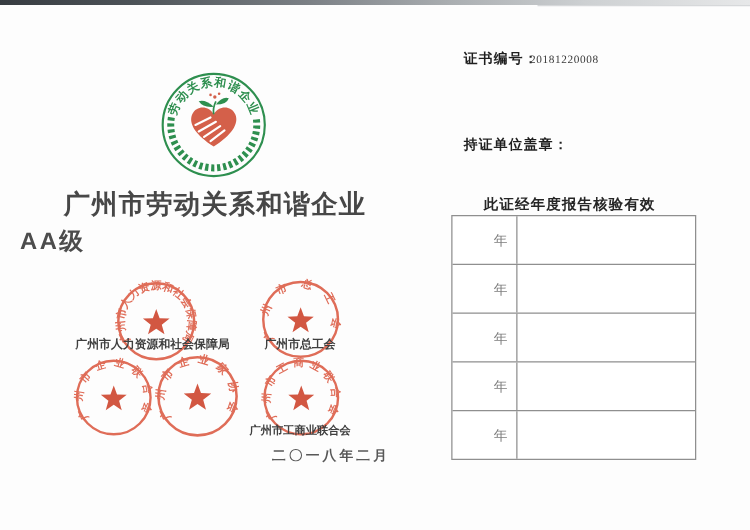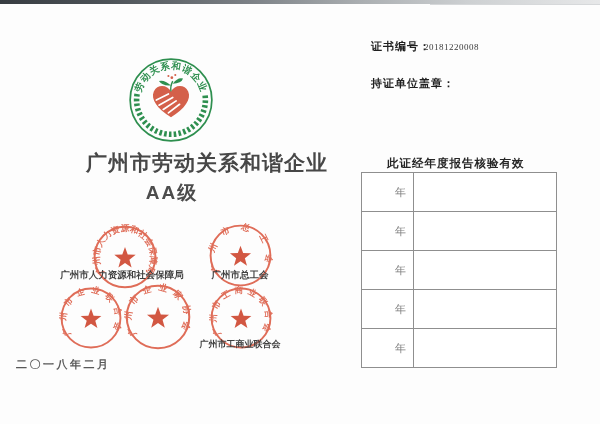--- a/index.html
+++ b/index.html
@@ -8,23 +8,23 @@
   .page { position:relative; width:600px; height:424px; background:#fdfdfd; }
 
   
   .scan-edge { position:absolute; left:0; top:0; width:600px; height:4px;
     background:linear-gradient(90deg,#373c41 0%,#4d5358 18%,#7d8287 42%,#aaaeb1 60%,#cdd0d2 78%,#e7e8e9 100%);
   }
   .scan-edge2 { position:absolute; left:430px; top:4px; width:170px; height:1px; background:#d6d8da; }
 
   
   .emblem { position:absolute; left:128px; top:57px; width:86px; height:86px; }
-  .title1 { position:absolute; left:16px; top:149px; width:312px; text-align:right;
+  .title1 { position:absolute; left:16px; top:149px; width:312px; text-align:center;
     font-size:21px; font-weight:bold; color:#474747; letter-spacing:1px; }
-  .title2 { position:absolute; left:16px; top:180px; width:312px; text-align:center;
+  .title2 { position:absolute; left:16px; top:180px; width:312px; text-align:left;
     font-size:19px; font-weight:bold; color:#4c4c4c; letter-spacing:2px; }
 
   .stamp { position:absolute; opacity:.92; }
   .stamp-1 { left:92px;  top:224px; width:66px; height:66px; }
   .stamp-2 { left:208px; top:223px; width:65px; height:65px; }
   .stamp-3 { left:59px;  top:286px; width:64px; height:64px; }
   .stamp-4 { left:124px; top:283px; width:68px; height:68px; }
   .stamp-5 { left:209px; top:286px; width:64px; height:64px; }
 
   .stamp-ring { fill:none; stroke:#dd614b; stroke-width:3; }
@@ -33,27 +33,27 @@
   .ls-wide   { letter-spacing:16px; }
   .ls-med    { letter-spacing:9px; }
   .ls-semi   { letter-spacing:6.5px; }
   .ls-none   { letter-spacing:0.2px; }
 
   .stamp-label { position:absolute; z-index:3; font-weight:bold; color:#3f3f3f; text-align:center; }
   .lbl-1a { left:46px;  top:269px; width:152px; font-size:9.5px; }
   .lbl-1b { left:200px; top:269px; width:80px;  font-size:9.5px; }
   .lbl-2a { left:52px;  top:338px; width:142px; font-size:9px; }
   .lbl-2b { left:196px; top:338px; width:88px;  font-size:9px; }
-  .issue-date { position:absolute; left:16px; top:357px; width:312px; text-align:left;
+  .issue-date { position:absolute; left:0; top:357px; width:312px; text-align:right;
     font-size:11px; font-weight:bold; color:#585858; letter-spacing:2.5px; }
 
   
   .field-label { position:absolute; font-size:11px; font-weight:bold; color:#1f1f1f; letter-spacing:1px;margin-left:20px; }
   .cert-no-label   { left:351px; top:39px; }
-  .holder-label    { left:351px; top:76px; }
+  .holder-label    { left:351px; top:108px; }
   .field-value { position:absolute; font-family:"Liberation Serif", serif; color:#3a3a3a; }
   .cert-no-value { left:424px; top:42px; font-size:9px; letter-spacing:.5px; }
   .holder-value  { left:431px; top:95px; font-size:9px; }
 
   .verify-title { position:absolute; left:356px; top:156px; font-size:11.5px; font-weight:bold;
     color:#262626; letter-spacing:1px;padding-left:31px; }
   .verify-table { position:absolute; left:361px; top:172px; width:196px; height:196px;
     border:1px solid #8f8f8f; display:flex; flex-direction:column; background:#fff; }
   .trow { flex:1; display:flex; border-bottom:1px solid #8f8f8f; }
   .trow:last-child { border-bottom:none; }

